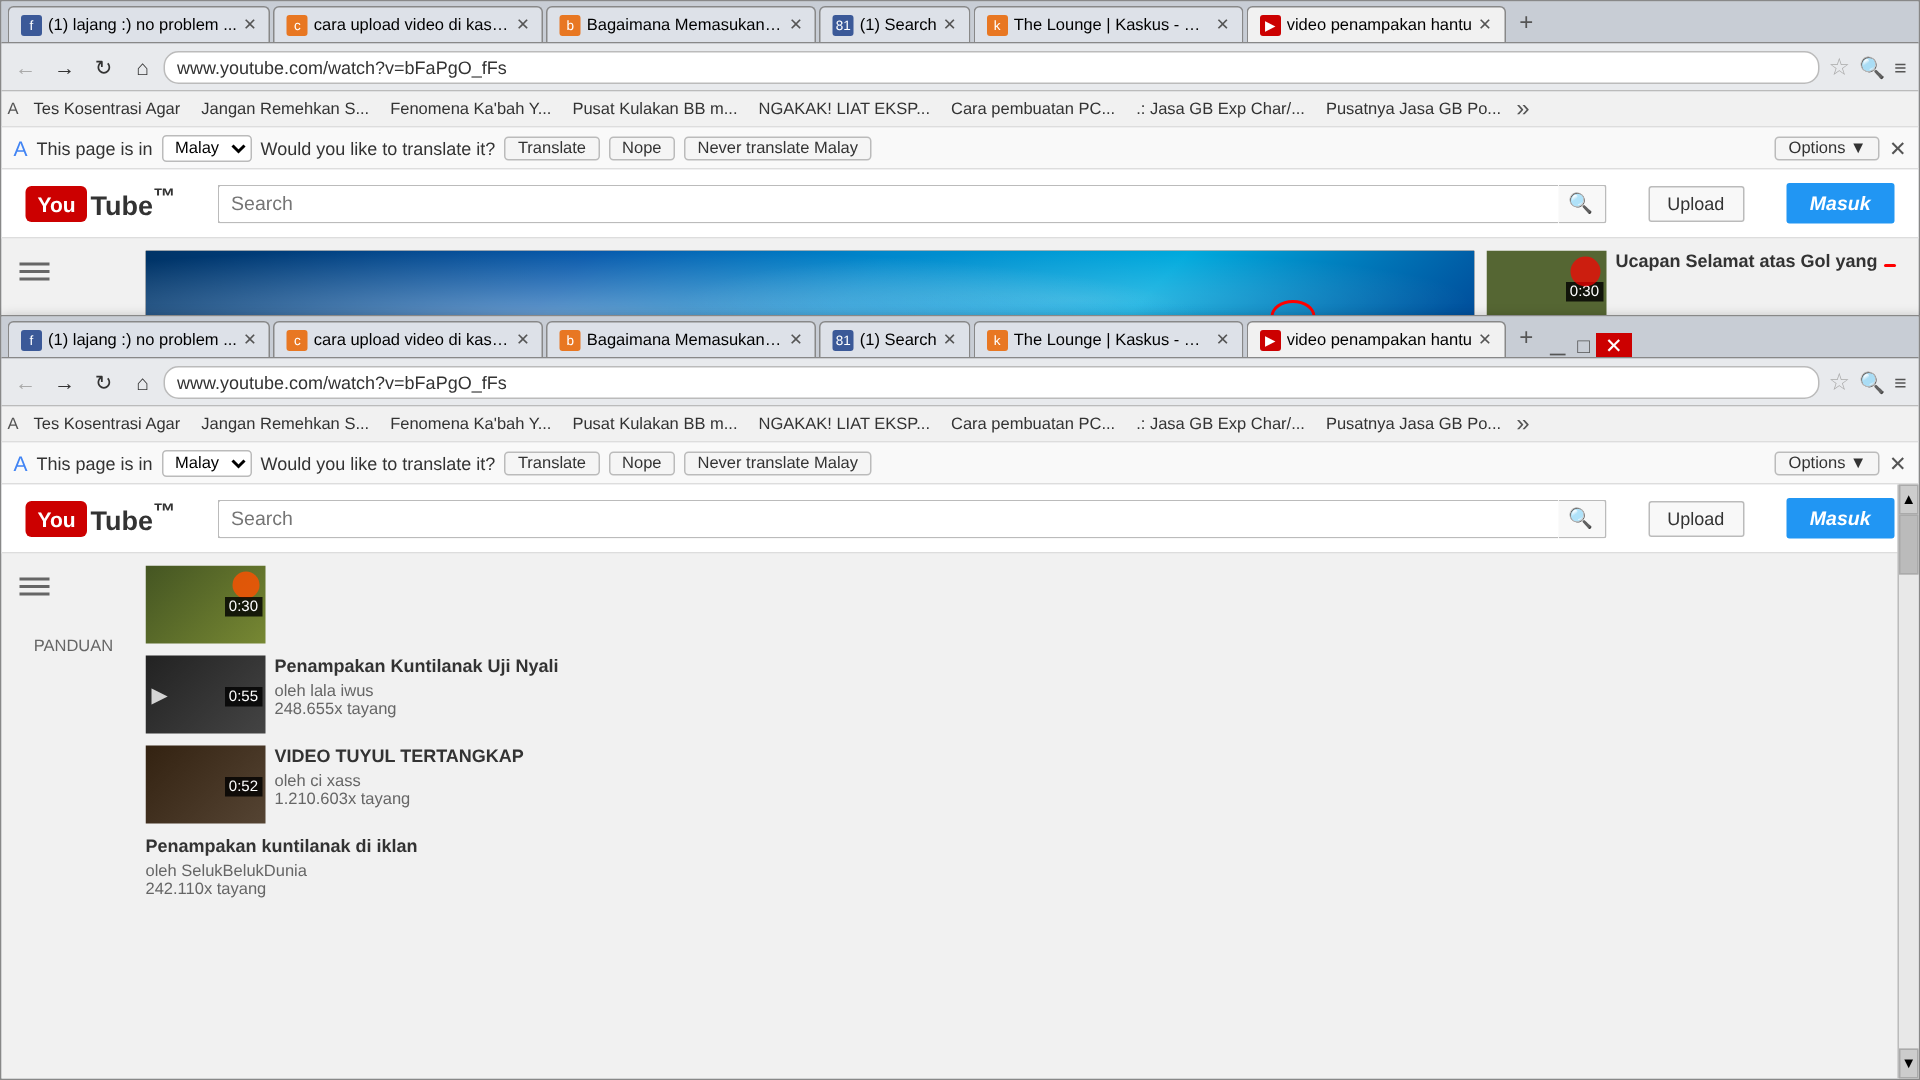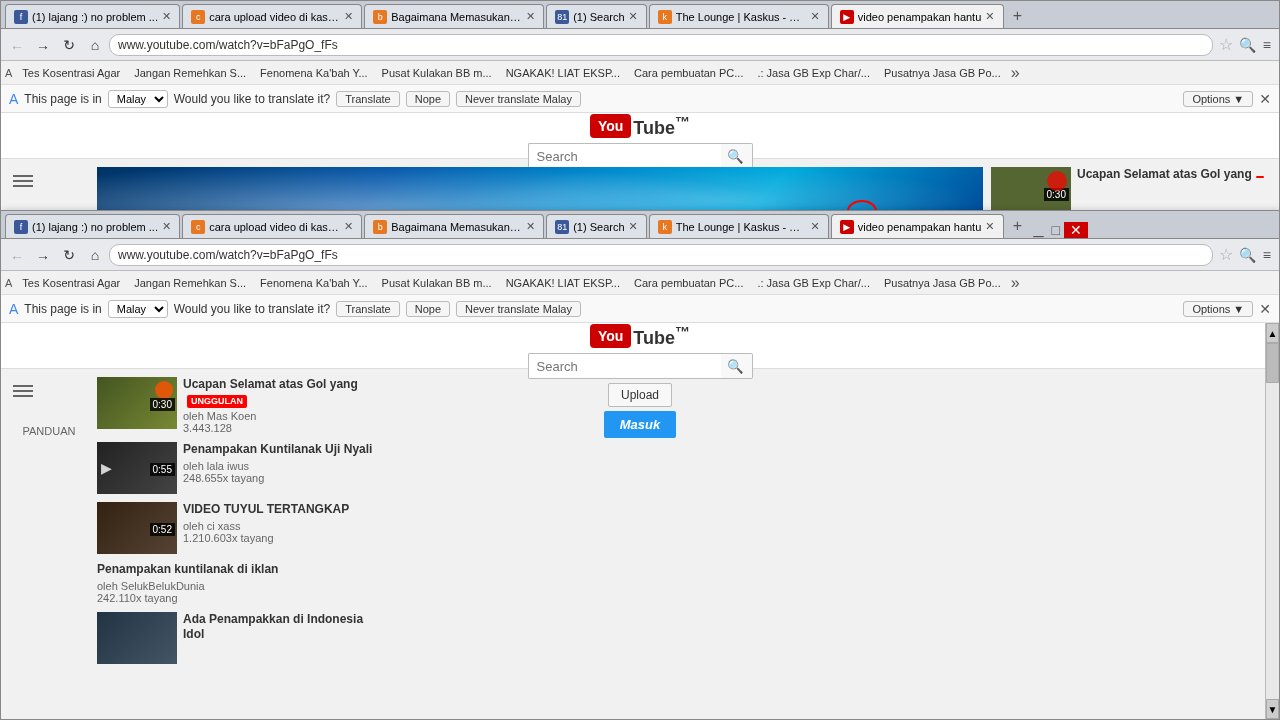--- a/index.html
+++ b/index.html
@@ -217,22 +217,21 @@
       height: calc(100% - 112px);
       overflow: hidden;
     }
     .yt-header {
       display: flex;
       align-items: center;
       background: white;
       height: 46px;
       padding: 0 16px;
       border-bottom: 1px solid #ddd;
-      gap: 4px;
-      flex-direction: column;
+      gap: 28px;
     }
     .yt-logo {
       display: flex;
       align-items: center;
       gap: 2px;
     }
     .yt-logo-box {
       background: #cc0000;
       color: white;
       font-size: 14px;
@@ -674,25 +673,20 @@
         </div>
         <div class="sidebar-panduan">PANDUAN</div>
       </div>
       <div class="yt-sidebar-right">
 
         <div class="video-item">
           <div class="video-thumb" style="background:linear-gradient(135deg,#445522,#778833);">
             <div style="position:absolute;top:4px;right:4px;width:18px;height:18px;border-radius:50%;background:rgba(255,80,0,0.8);"></div>
             <div class="video-duration">0:30</div>
           </div>
-          <div class="video-info">
-            <div class="video-title">Ucapan Selamat atas Gol yang<span class="video-badge">UNGGULAN</span></div>
-            <div class="video-channel">oleh Mas Koen</div>
-            <div class="video-views">3.443.128</div>
-          </div>
         </div>
 
         <div class="video-item">
           <div class="video-thumb" style="background:linear-gradient(135deg,#222,#444);">
             <div style="position:absolute;left:4px;top:50%;transform:translateY(-50%);font-size:14px;color:rgba(255,255,255,0.8);">▶</div>
             <div class="video-duration">0:55</div>
           </div>
           <div class="video-info">
             <div class="video-title">Penampakan Kuntilanak Uji Nyali</div>
             <div class="video-channel">oleh lala iwus</div>
@@ -712,27 +706,20 @@
         </div>
 
         <div class="video-item">
           <div class="video-info">
             <div class="video-title">Penampakan kuntilanak di iklan</div>
             <div class="video-channel">oleh SelukBelukDunia</div>
             <div class="video-views">242.110x tayang</div>
           </div>
         </div>
 
-        <div class="video-item">
-          <div class="video-thumb" style="background:linear-gradient(135deg,#223344,#445566);">
-          </div>
-          <div class="video-info">
-            <div class="video-title">Ada Penampakkan di Indonesia Idol</div>
-          </div>
-        </div>
       </div>
     </div>
   </div>
 
   <div style="position:absolute;right:0;top:112px;bottom:0;width:14px;background:#e8e8e8;border-left:1px solid #bbb;">
     <div style="position:absolute;top:0;width:100%;height:20px;background:#ccc;border:1px solid #aaa;display:flex;align-items:center;justify-content:center;font-size:10px;cursor:pointer;">▲</div>
     <div style="position:absolute;top:20px;width:100%;height:40px;background:#bbb;border:1px solid #aaa;cursor:pointer;"></div>
     <div style="position:absolute;bottom:0;width:100%;height:20px;background:#ccc;border:1px solid #aaa;display:flex;align-items:center;justify-content:center;font-size:10px;cursor:pointer;">▼</div>
   </div>
 </div>

